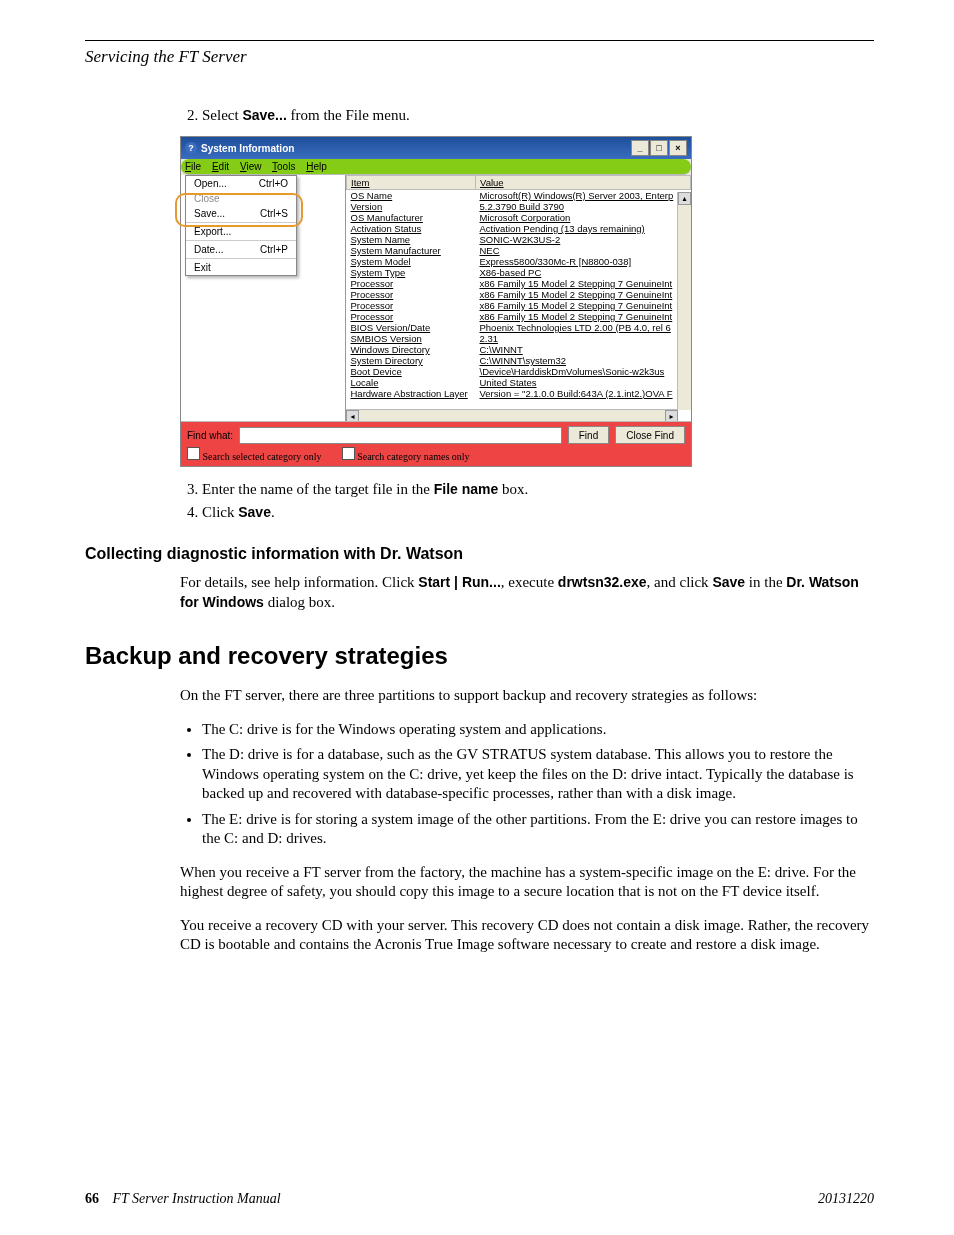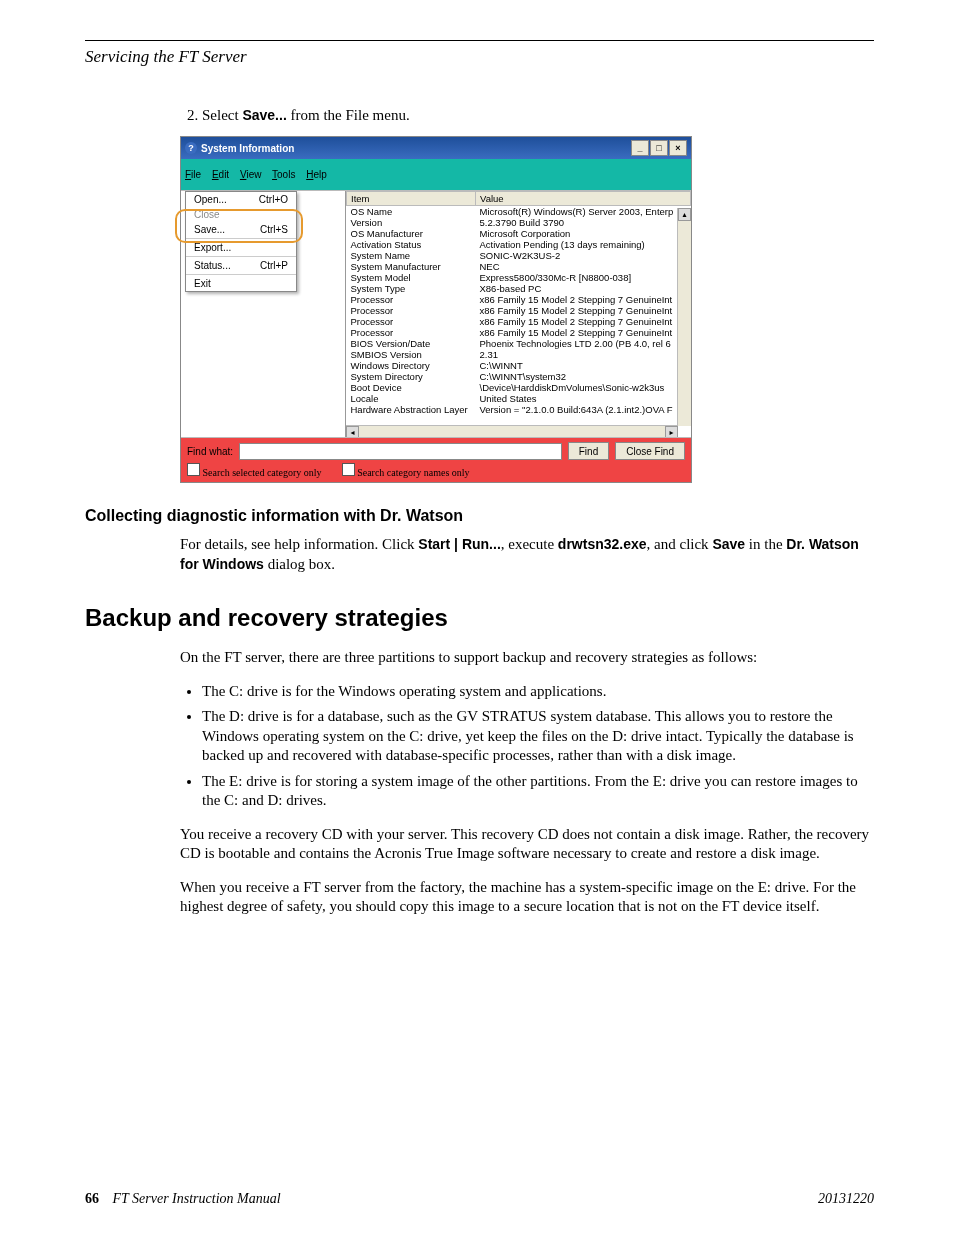--- a/index.html
+++ b/index.html
@@ -64,29 +64,31 @@
   .win-btns { display:flex; gap:1px;}
   .win-btn {
     width: 16px; height: 14px;
     background: #ece9d8;
     border: 1px solid #888;
     font-size: 9px;
     display:flex; align-items:center; justify-content:center;
     color:#000;
   }
   .menubar {
-    background: #14b8a6;
-    padding: 10px 4px;
+    background: #84cc16;
+    padding: 2px 4px;
     border-bottom: 1px solid #bbb;
+    border-radius: 8px;
   }
   .menubar span { margin-right: 8px; }
   .menubar u { text-decoration: underline; }
   .client {
     display: flex;
     background: #a3a3a3;
+    text-decoration: underline;
   }
   .dropdown {
     position: absolute;
     left: 4px; top: 0;
     width: 110px;
     background: #fff;
     border: 1px solid #888;
     box-shadow: 2px 2px 3px rgba(0,0,0,0.3);
     font-size: 10px;
     z-index: 2;
@@ -267,21 +269,21 @@
                 <span>Save...</span>
                 <span>Ctrl+S</span>
               </div>
             <div style="border-top:1px solid #ccc; margin:1px 0;"></div>
             <div class="mi">
                 <span>Export...</span>
                 <span></span>
               </div>
             <div style="border-top:1px solid #ccc; margin:1px 0;"></div>
             <div class="mi">
-                <span>Status...</span>
+                <span>Date...</span>
                 <span>Ctrl+P</span>
               </div>
             <div style="border-top:1px solid #ccc; margin:1px 0;"></div>
             <div class="mi">
                 <span>Exit</span>
                 <span></span>
               </div>
           </div>
         </div>
         <div class="rightpane">
@@ -387,39 +389,47 @@
           <button>Find</button>
           <button>Close Find</button>
         </div>
         <div class="row2">
           <label><span class="chk"></span> <span>Search selected category only</span></label>
           <label><span class="chk"></span> <span>Search category names only</span></label>
         </div>
       </div>
     </div>
 
+    <ol class="steps" start="3">
+      <li>
+        <span>Enter the name of the target file in the </span><span class="sans-bold">File name</span><span> box.</span>
+      </li>
+      <li>
+        <span>Click </span><span class="sans-bold">Save</span><span>.</span>
+      </li>
+    </ol>
   </div>
 
   <div class="h3">Collecting diagnostic information with Dr. Watson</div>
   <div class="body-indent">
     <p class="body">
       <span>For details, see help information. Click </span><span class="sans-bold">Start | Run...</span><span>, execute </span><span class="sans-bold">drwtsn32.exe</span><span>, and click </span><span class="sans-bold">Save</span><span> in the </span><span class="sans-bold">Dr. Watson for Windows</span><span> dialog box.</span>
     </p>
   </div>
 
   <div class="h2">Backup and recovery strategies</div>
   <div class="body-indent">
     <p class="body">On the FT server, there are three partitions to support backup and recovery strategies as follows:</p>
     <ul class="bullets">
       <li>The C: drive is for the Windows operating system and applications.</li>
       <li>The D: drive is for a database, such as the GV STRATUS system database. This allows you to restore the Windows operating system on the C: drive, yet keep the files on the D: drive intact. Typically the database is backed up and recovered with database-specific processes, rather than with a disk image.</li>
       <li>The E: drive is for storing a system image of the other partitions. From the E: drive you can restore images to the C: and D: drives.</li>
     </ul>
+    <p class="body">When you receive a FT server from the factory, the machine has a system-specific image on the E: drive. For the highest degree of safety, you should copy this image to a secure location that is not on the FT device itself.</p>
     <p class="body">You receive a recovery CD with your server. This recovery CD does not contain a disk image. Rather, the recovery CD is bootable and contains the Acronis True Image software necessary to create and restore a disk image.</p>
-    <p class="body">When you receive a FT server from the factory, the machine has a system-specific image on the E: drive. For the highest degree of safety, you should copy this image to a secure location that is not on the FT device itself.</p>
   </div>
 </div>
 
 <div class="footer">
   <div>
     <span class="pagenum">66</span>
     <span>FT Server Instruction Manual</span>
   </div>
   <div>20131220</div>
 </div>

